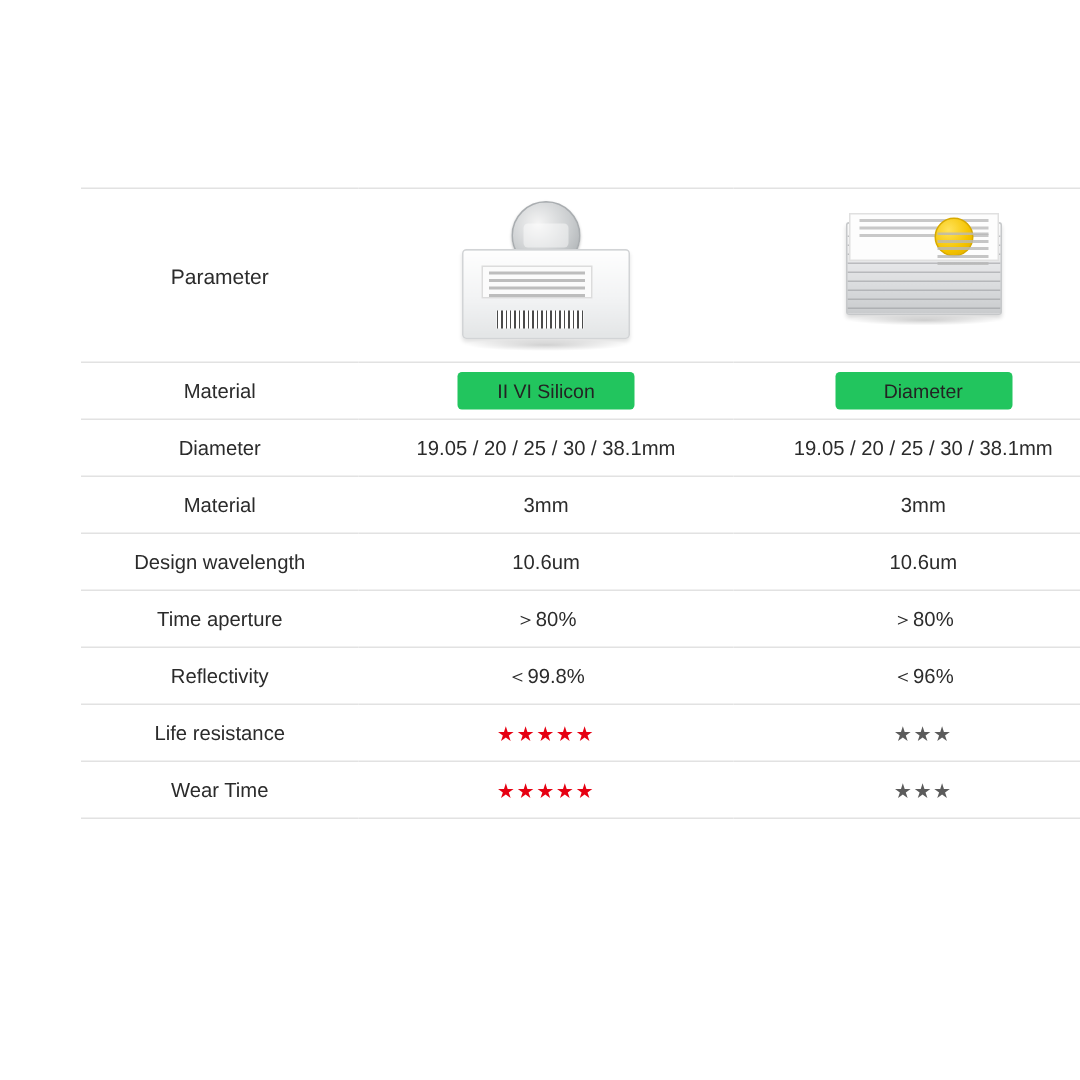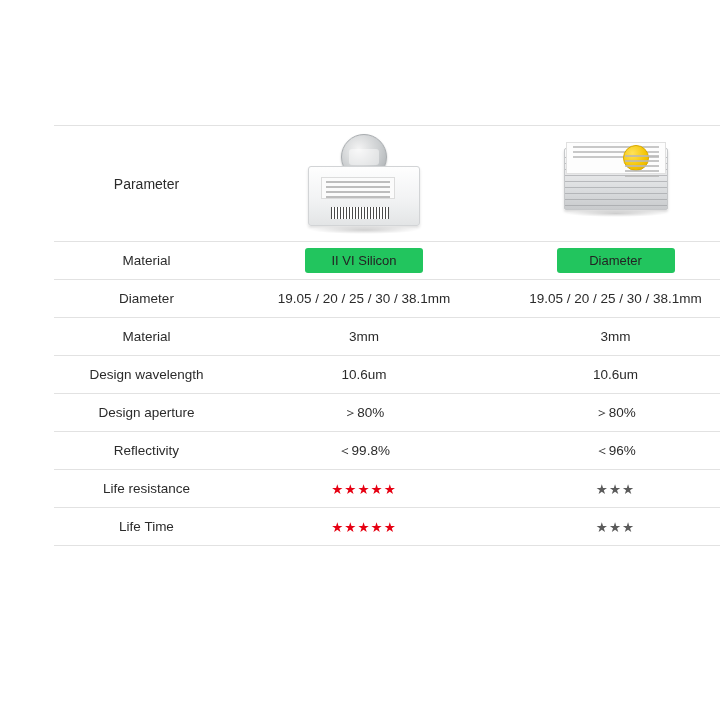--- a/index.html
+++ b/index.html
@@ -284,39 +284,39 @@
           <td class="normal">3mm</td>
         </tr>
 
         <tr>
           <td>Design wavelength</td>
           <td class="highlight">10.6um</td>
           <td class="normal">10.6um</td>
         </tr>
 
         <tr>
-          <td>Design aperture</td>
+          <td>Time aperture</td>
           <td class="highlight">＞80%</td>
           <td class="normal">＞80%</td>
         </tr>
 
 
         <tr>
           <td>Reflectivity</td>
           <td class="highlight">＜99.8%</td>
           <td class="normal">＜96%</td>
         </tr>
 
         <tr>
           <td>Life resistance</td>
           <td class="stars red">★★★★★</td>
           <td class="stars gray">★★★</td>
         </tr>
 
         <tr>
-          <td>Life Time</td>
+          <td>Wear Time</td>
           <td class="stars red">★★★★★</td>
           <td class="stars gray">★★★</td>
         </tr>
       </tbody>
     </table>
   </div>
 </div>
 
 </body></html>

